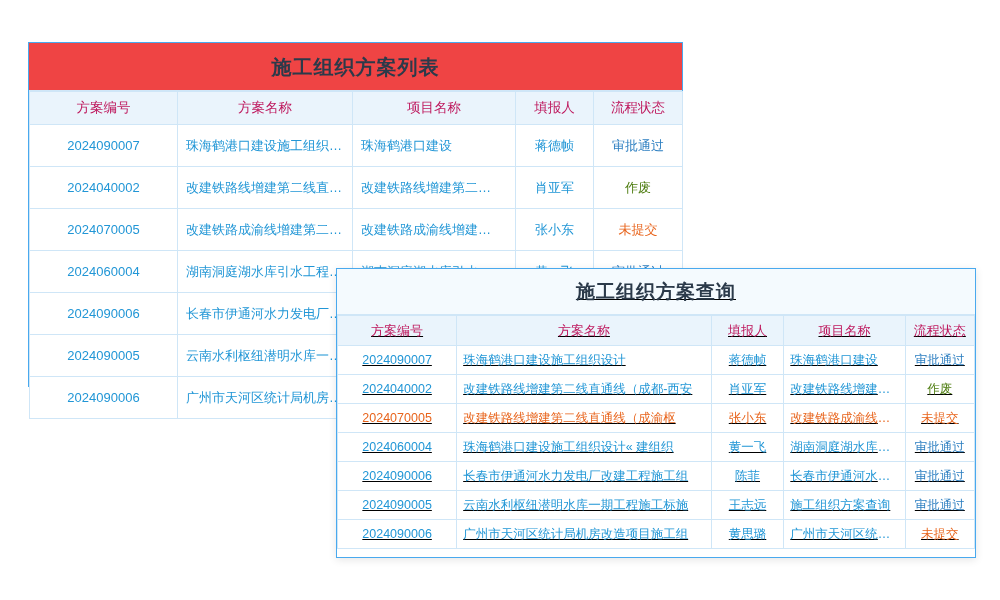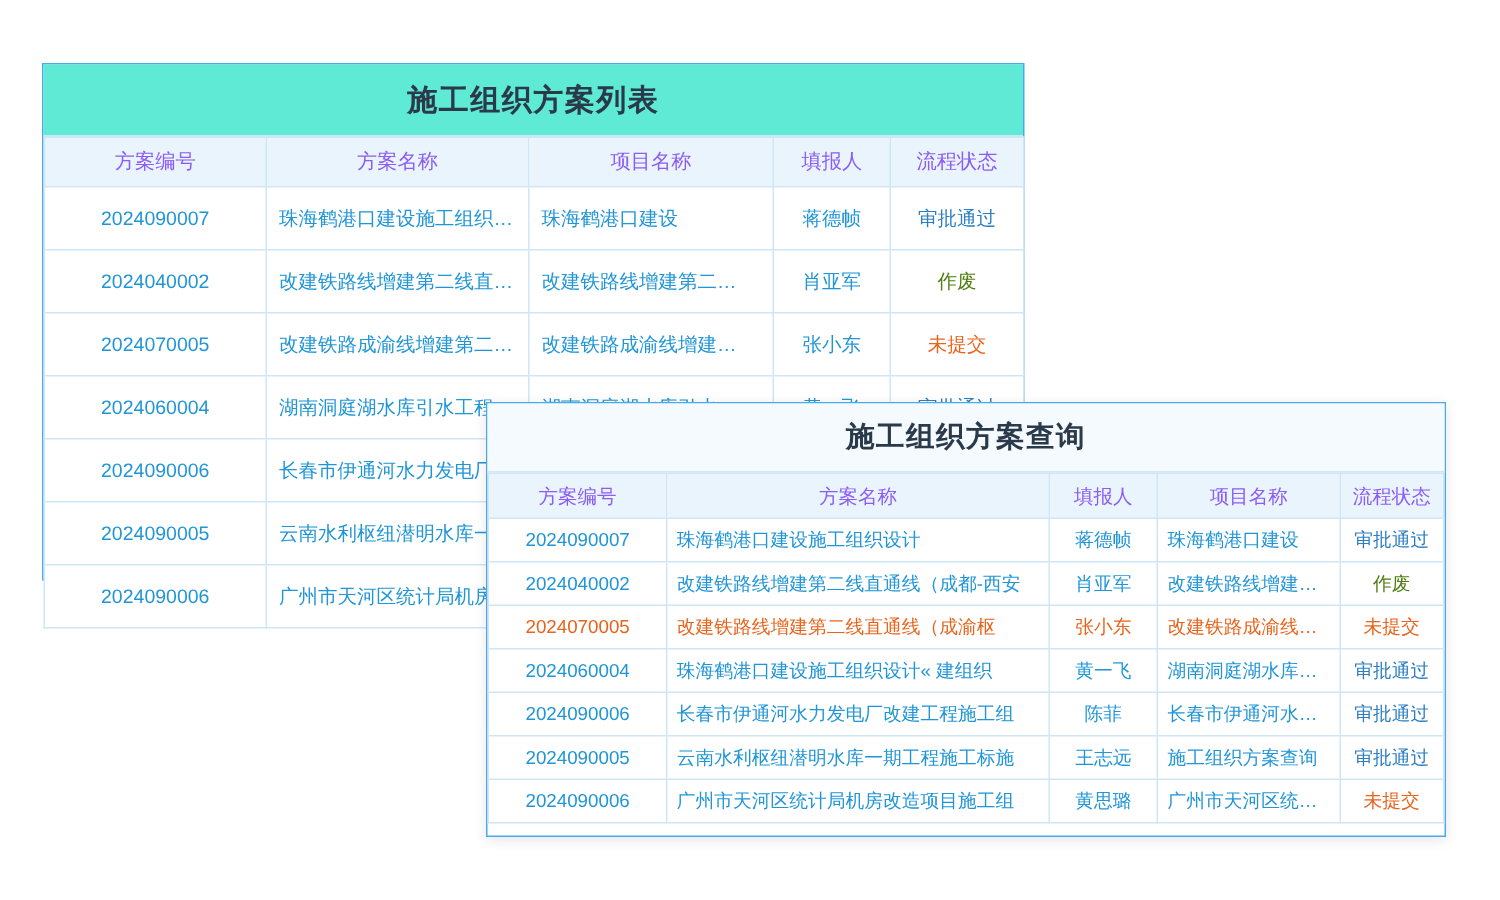--- a/index.html
+++ b/index.html
@@ -39,21 +39,21 @@
   }
   th, td {
     border: 1px solid #cfe6f7;
     box-sizing: border-box;
     overflow: hidden;
     white-space: nowrap;
     text-overflow: ellipsis;
   }
   th {
     background: #eaf4fc;
-    color: #8b5cf6;
+    color: #be185d;
     font-weight: normal;
     text-align: center;
   }
   td {
     color: #2196d6;
     background: #ffffff;
   }
   td.center { text-align: center; }
   td.left { text-align: left; }
 
@@ -62,37 +62,38 @@
     left: 28px;
     top: 42px;
     width: 655px;
     height: 345px;
   }
   #panel-list .panel-title {
     height: 48px;
     line-height: 48px;
     font-size: 20px;
     border-bottom: 1px solid #cfe6f7;
-    background: #5eead4;
+    background: #ef4444;
   }
   #panel-list table { font-size: 13px; }
   #panel-list th { height: 33px; font-size: 13.5px; }
   #panel-list td { height: 42px; padding: 0 8px; }
 
   .st-pass   { color: #2d7fc1; margin-top: 26px; }
   .st-void   { color: #4d7c0f; }
   .st-unsub  { color: #e8641c; }
 
   
   #panel-query {
-    left: 324px;
+    left: 336px;
     top: 268px;
     width: 640px;
     height: 290px;
     box-shadow: 0 2px 8px rgba(0,0,0,0.10);
+    text-decoration: underline;
   }
   #panel-query .panel-title {
     height: 46px;
     line-height: 46px;
     font-size: 19px;
     background: #f4fafe;
     border-bottom: 1px solid #cfe6f7;
   }
   #panel-query table { font-size: 12.5px; }
   #panel-query th { height: 30px; font-size: 13px; background: #eaf4fc; }

